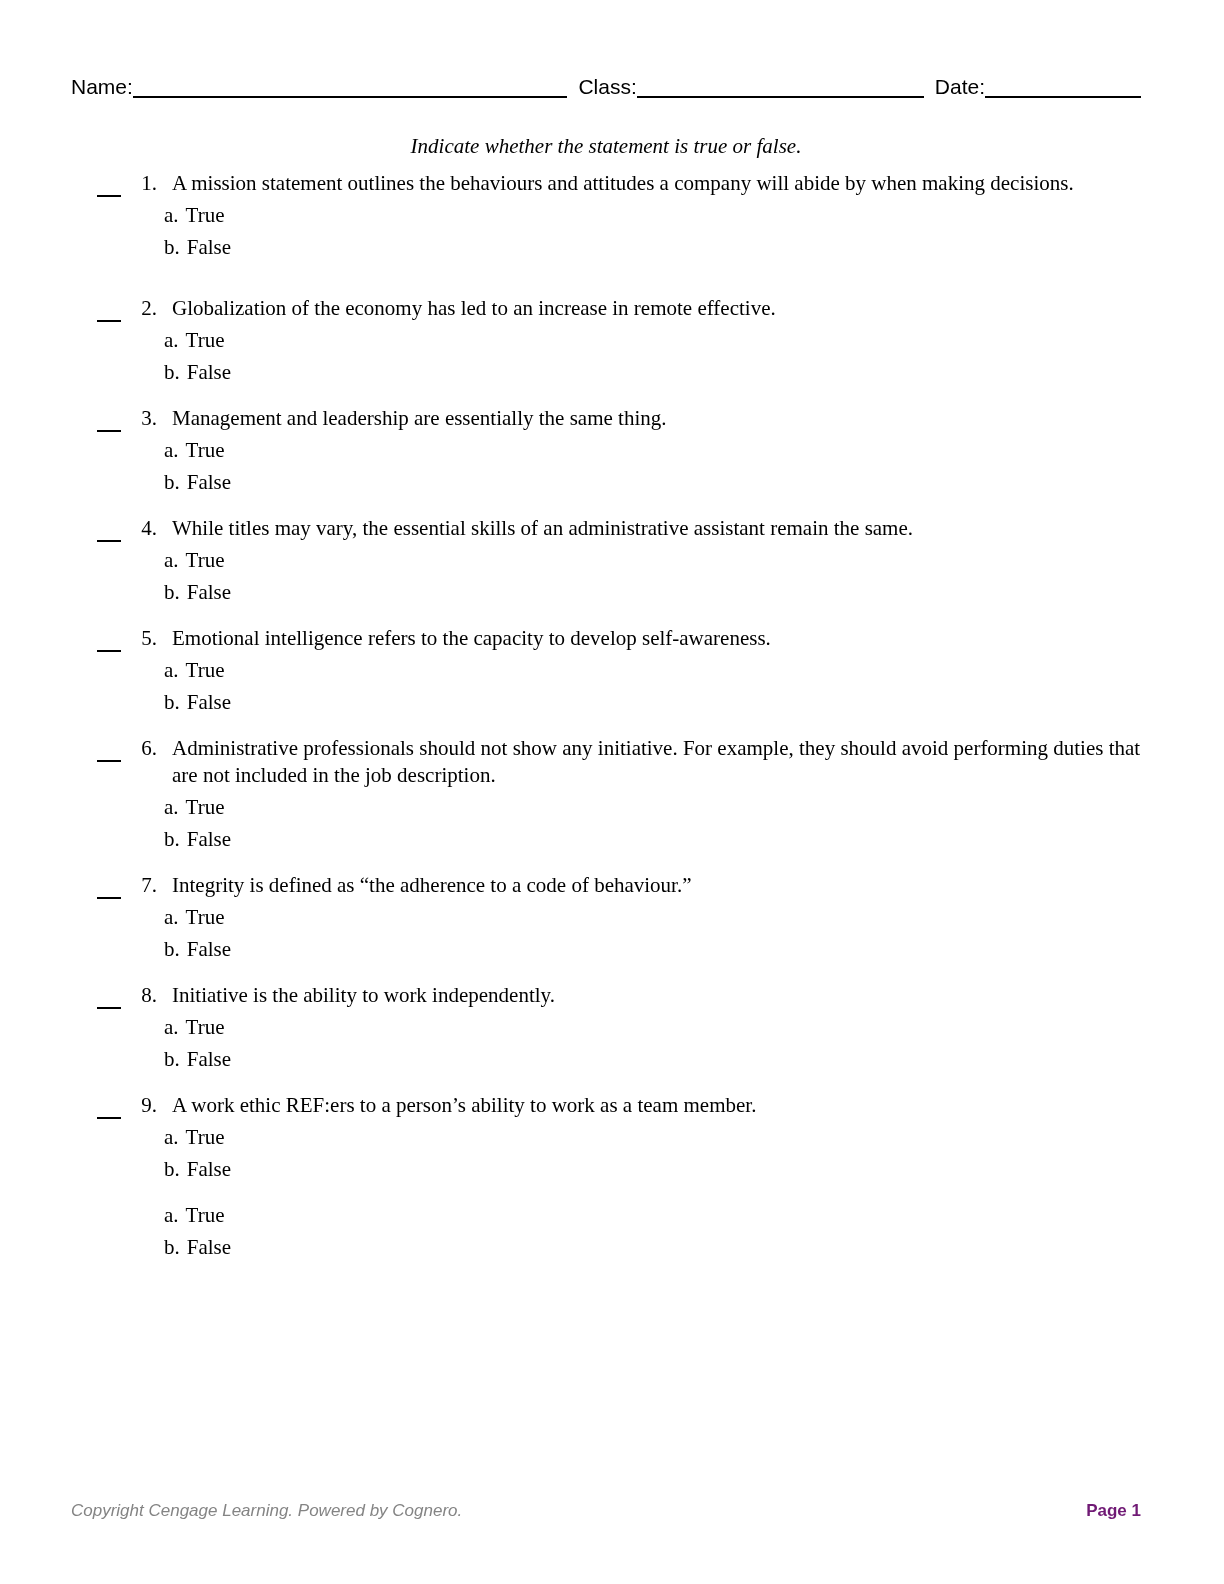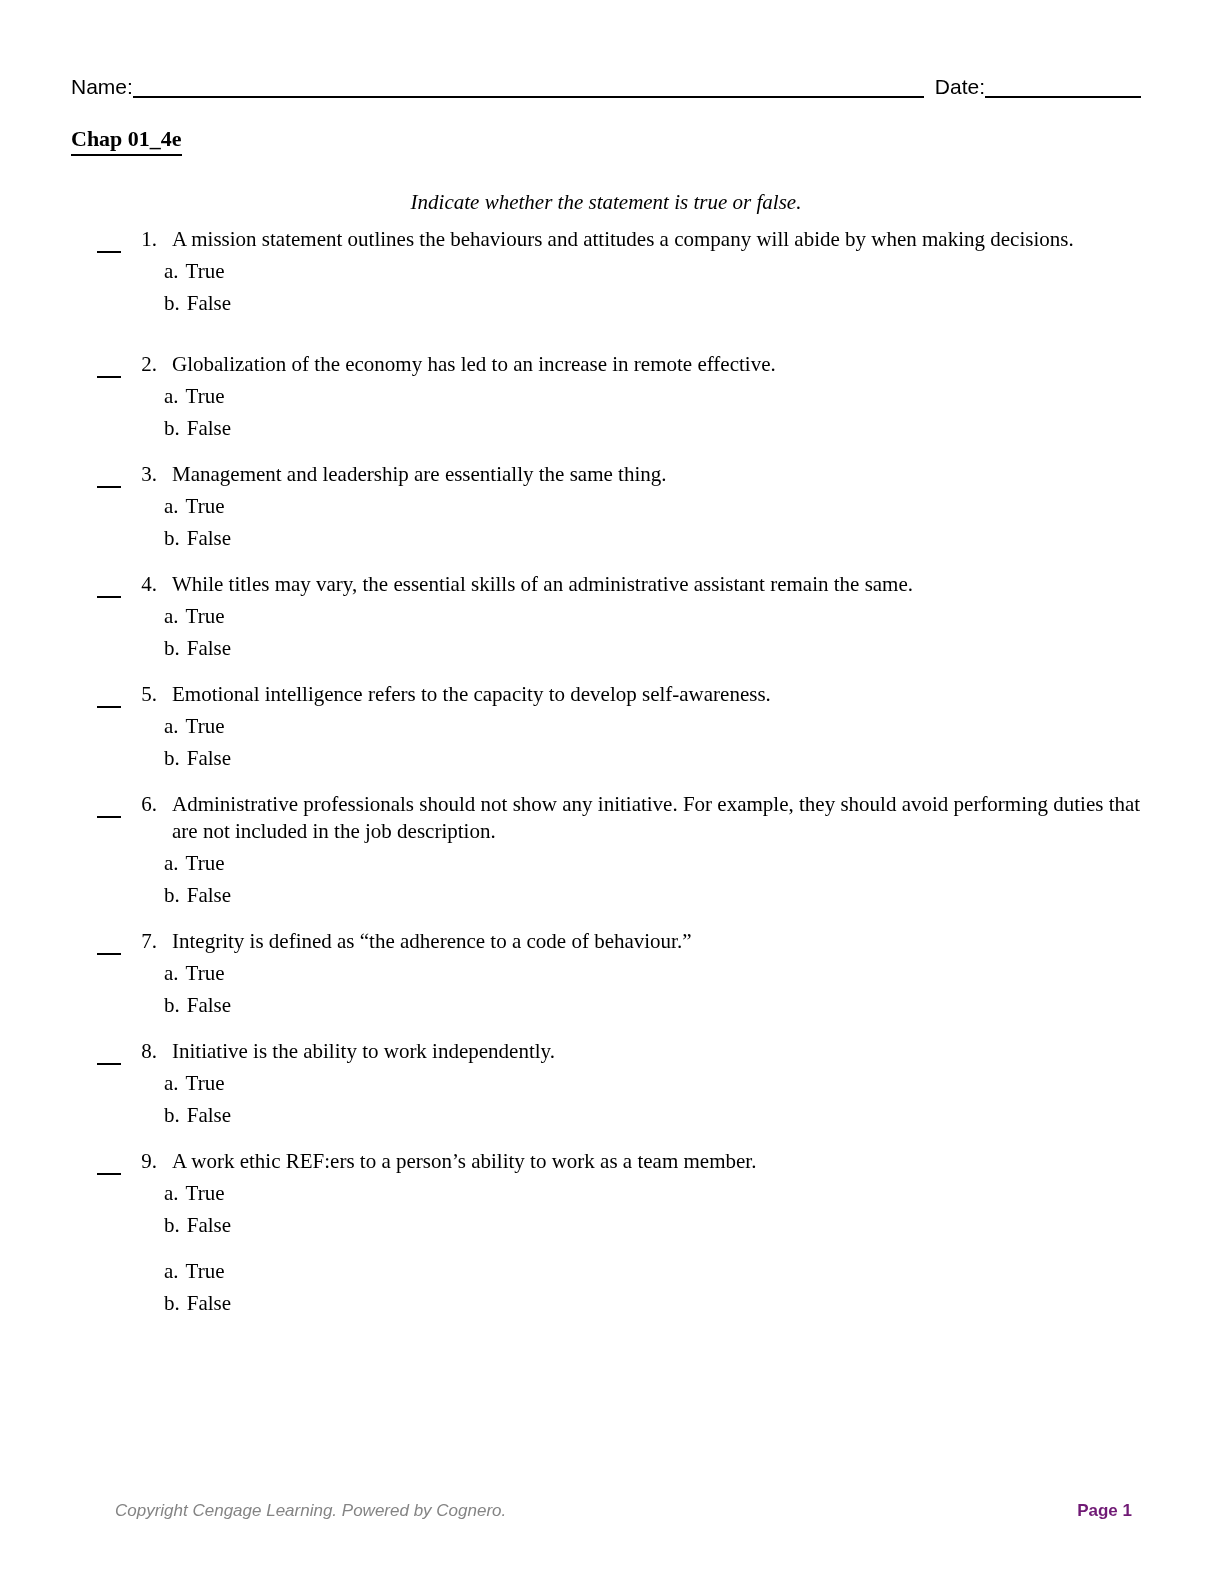--- a/index.html
+++ b/index.html
@@ -80,52 +80,52 @@
     margin-top: 5px;
     line-height: 27px;
     display: flex;
   }
   .opt-letter { margin-right: 7px; }
 
   
   .footer {
     position: absolute;
     left: 71px;
-    right: 92px;
+    right: 83px;
     top: 1500px;
     display: flex;
     justify-content: space-between;
     align-items: flex-start;
     font-family: "Liberation Sans", sans-serif;
     font-size: 17px;
     line-height: 21px;
-    margin-left: 44px;
   }
   .copyright { color: #848484; font-style: italic; }
   .page-num { color: #701a75; font-weight: bold; }
 </style>
 </head>
 <body>
 
 <div class="page">
 
   <div class="header-row">
     <div class="field field-name">
       <span class="label">Name:</span>
       <span class="fill-line"></span>
     </div>
     <div class="field">
+      <span class="label">Class:</span>
+      <span class="fill-line line-class"></span>
+    </div>
+    <div class="field">
       <span class="label">Date:</span>
       <span class="fill-line line-date"></span>
     </div>
   </div>
 
-  <div class="doc-title">
-    <span class="underlined">Chap 01_4e</span>
-  </div>
 
   <div class="instruction">Indicate whether the statement is true or false.</div>
 
   <div id="questions">
     <div class="question">
       <div class="q-line">
         <span class="q-lead">
           <span class="answer-blank"></span>
           <span class="q-num">1.</span>
         </span>

